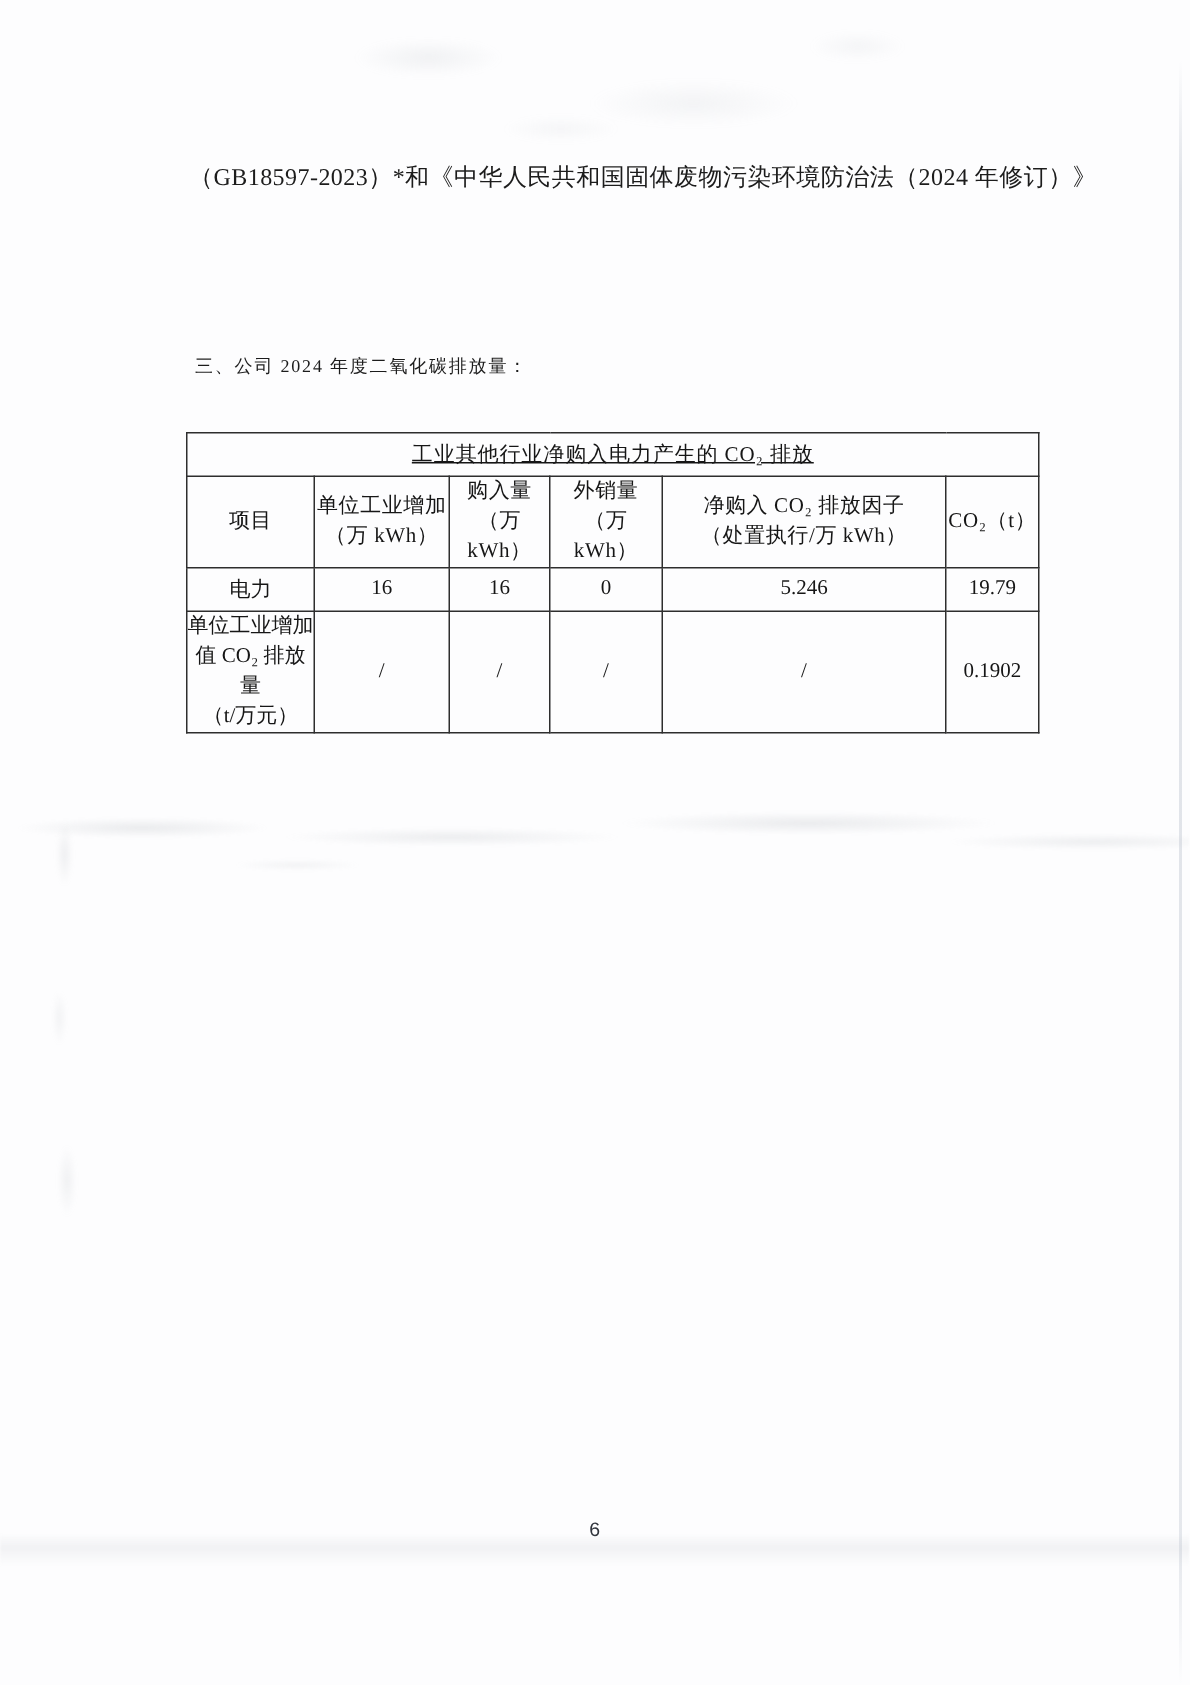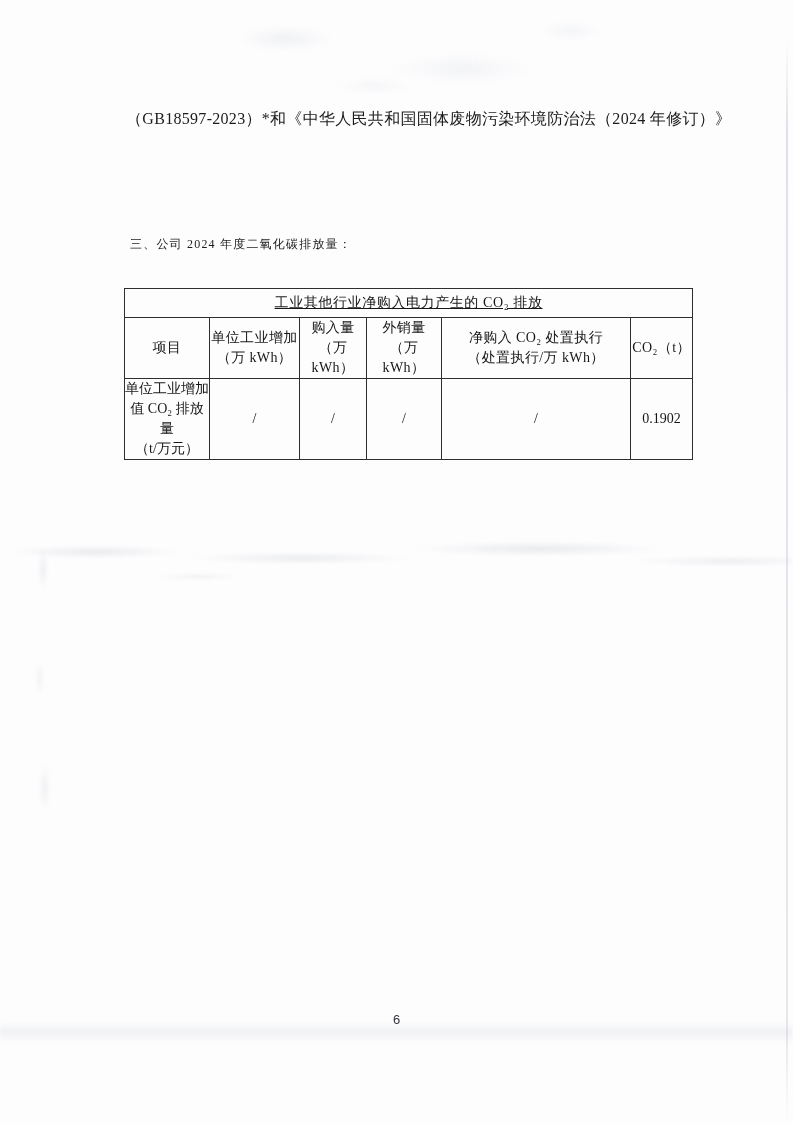--- a/index.html
+++ b/index.html
@@ -171,24 +171,32 @@
         </td>
         <td>
           <span class="cell-line">购入量</span>
           <span class="cell-line">（万 kWh）</span>
         </td>
         <td>
           <span class="cell-line">外销量</span>
           <span class="cell-line">（万 kWh）</span>
         </td>
         <td>
-          <span class="cell-line">净购入 CO₂ 处置执行</span>
+          <span class="cell-line">净购入 CO₂ 排放因子</span>
           <span class="cell-line">（处置执行/万 kWh）</span>
         </td>
         <td>CO₂（t）</td>
+      </tr>
+      <tr class="data-row-1">
+        <td>电力</td>
+        <td>16</td>
+        <td>16</td>
+        <td>0</td>
+        <td>5.246</td>
+        <td>19.79</td>
       </tr>
       <tr class="data-row-2">
         <td>
           <span class="cell-line">单位工业增加</span>
           <span class="cell-line">值 CO₂ 排放量</span>
           <span class="cell-line">（t/万元）</span>
         </td>
         <td>/</td>
         <td>/</td>
         <td>/</td>

